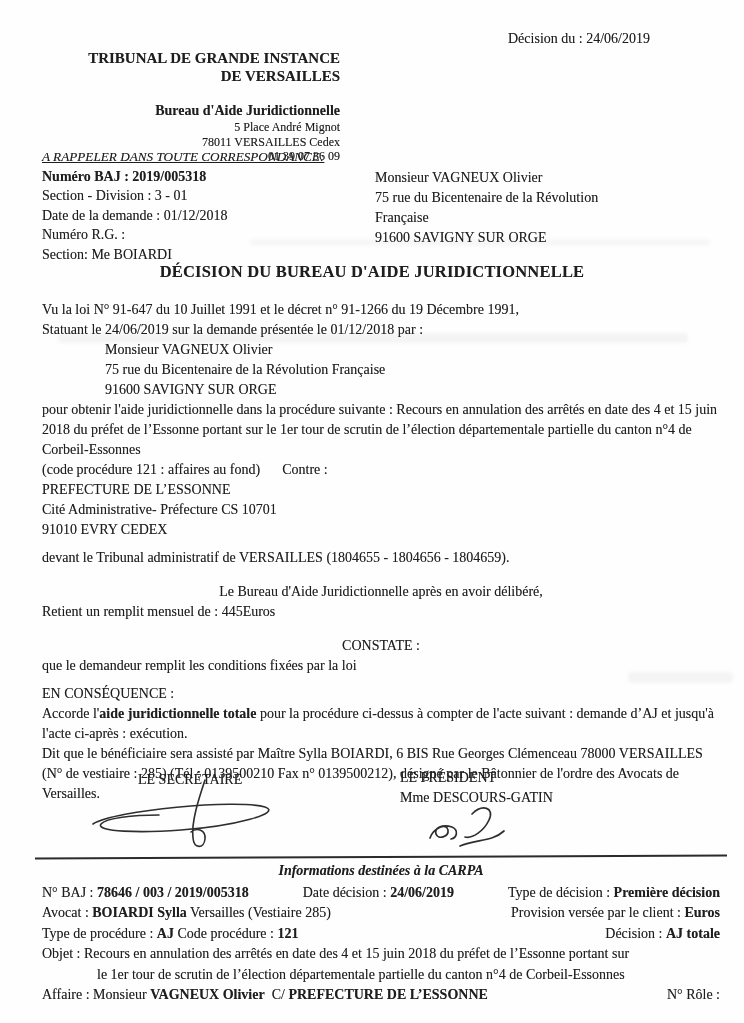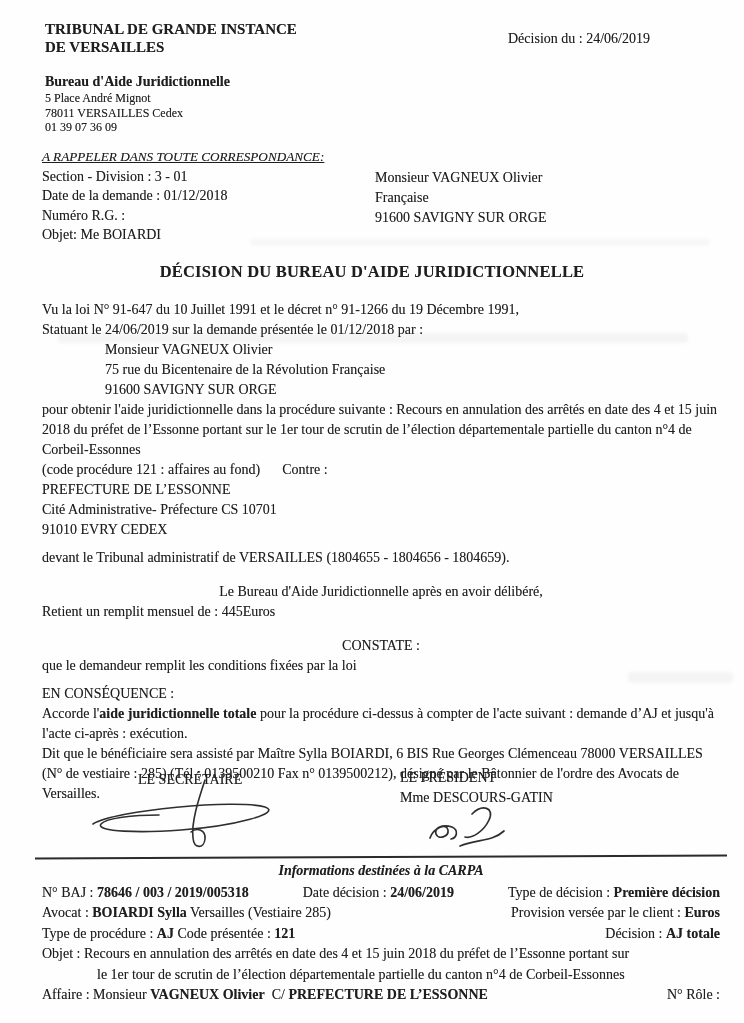--- a/index.html
+++ b/index.html
@@ -9,22 +9,22 @@
     width: 744px;
     height: 1023px;
     background: #fefefe;
     font-family: "Liberation Serif", "DejaVu Serif", serif;
     color: #1e1e1e;
     overflow: hidden;
     text-shadow: 0 0 0.45px rgba(40,40,40,0.45);
   }
   
   .header-left {
-    position: absolute; left: 45px; top: 20px; width: 295px;
-    text-align: left; line-height: 18px;
+    position: absolute; left: 45px; top: 49px; width: 295px;
+    text-align: right; line-height: 18px;
   }
   .court-line { font-weight: bold; font-size: 15px; }
   .bureau-line { font-weight: bold; font-size: 14px; margin-top: 17px; }
   .addr-line { font-size: 12px; line-height: 14.5px; }
   .decision-date {
     position: absolute; left: 508px; top: 31px;
     font-size: 14px;
   }
   
   .ref-block {
@@ -98,28 +98,30 @@
     <div class="bureau-line">Bureau d'Aide Juridictionnelle</div>
     <div class="addr-line">5 Place André Mignot</div>
     <div class="addr-line">78011 VERSAILLES Cedex</div>
     <div class="addr-line">01 39 07 36 09</div>
   </div>
 
   <div class="decision-date">Décision du : 24/06/2019</div>
 
   <div class="ref-block">
     <div class="ref-notice">A RAPPELER DANS TOUTE CORRESPONDANCE:</div>
+    <div class="ref-bold">Numéro BAJ : 2019/005318</div>
     <div>Section - Division : 3 - 01</div>
     <div>Date de la demande : 01/12/2018</div>
     <div>Numéro R.G. :</div>
-    <div>Objet: Me BOIARDI</div>
+    <div>Section: Me BOIARDI</div>
   </div>
 
   <div class="recipient">
     <div>Monsieur VAGNEUX Olivier</div>
+    <div>75 rue du Bicentenaire de la Révolution</div>
     <div>Française</div>
     <div>91600 SAVIGNY SUR ORGE</div>
   </div>
 
   <div class="doc-title">DÉCISION DU BUREAU D'AIDE JURIDICTIONNELLE</div>
 
   <div class="body-text">
     <div>Vu la loi N° 91-647 du 10 Juillet 1991 et le décret n° 91-1266 du 19 Décembre 1991,</div>
     <div>Statuant le 24/06/2019 sur la demande présentée le 01/12/2018 par :</div>
     <div class="indent">Monsieur VAGNEUX Olivier</div>
@@ -171,21 +173,21 @@
       <span><span>Date décision : </span><span class="bold">24/06/2019</span></span>
       <span><span>Type de décision : </span><span class="bold">Première décision</span></span>
     </div>
 
     <div class="carpa-row">
       <span><span>Avocat : </span><span class="bold">BOIARDI Sylla</span><span> Versailles (Vestiaire 285)</span></span>
       <span><span>Provision versée par le client : </span><span class="bold">Euros</span></span>
     </div>
 
     <div class="carpa-row">
-      <span><span>Type de procédure : </span><span class="bold">AJ</span><span> Code présentée : </span><span class="bold">121</span></span>
+      <span><span>Type de procédure : </span><span class="bold">AJ</span><span> Code procédure : </span><span class="bold">121</span></span>
       <span><span>Décision : </span><span class="bold">AJ totale</span></span>
     </div>
 
     <div>Objet : Recours en annulation des arrêtés en date des 4 et 15 juin 2018 du préfet de l’Essonne portant sur</div>
     <div class="carpa-indent">le 1er tour de scrutin de l’élection départementale partielle du canton n°4 de Corbeil-Essonnes</div>
 
     <div class="carpa-row">
       <span><span>Affaire : Monsieur </span><span class="bold">VAGNEUX Olivier</span><span style="white-space:pre">  C/ </span><span class="bold">PREFECTURE DE L’ESSONNE</span></span>
       <span>N° Rôle :</span>
     </div>

